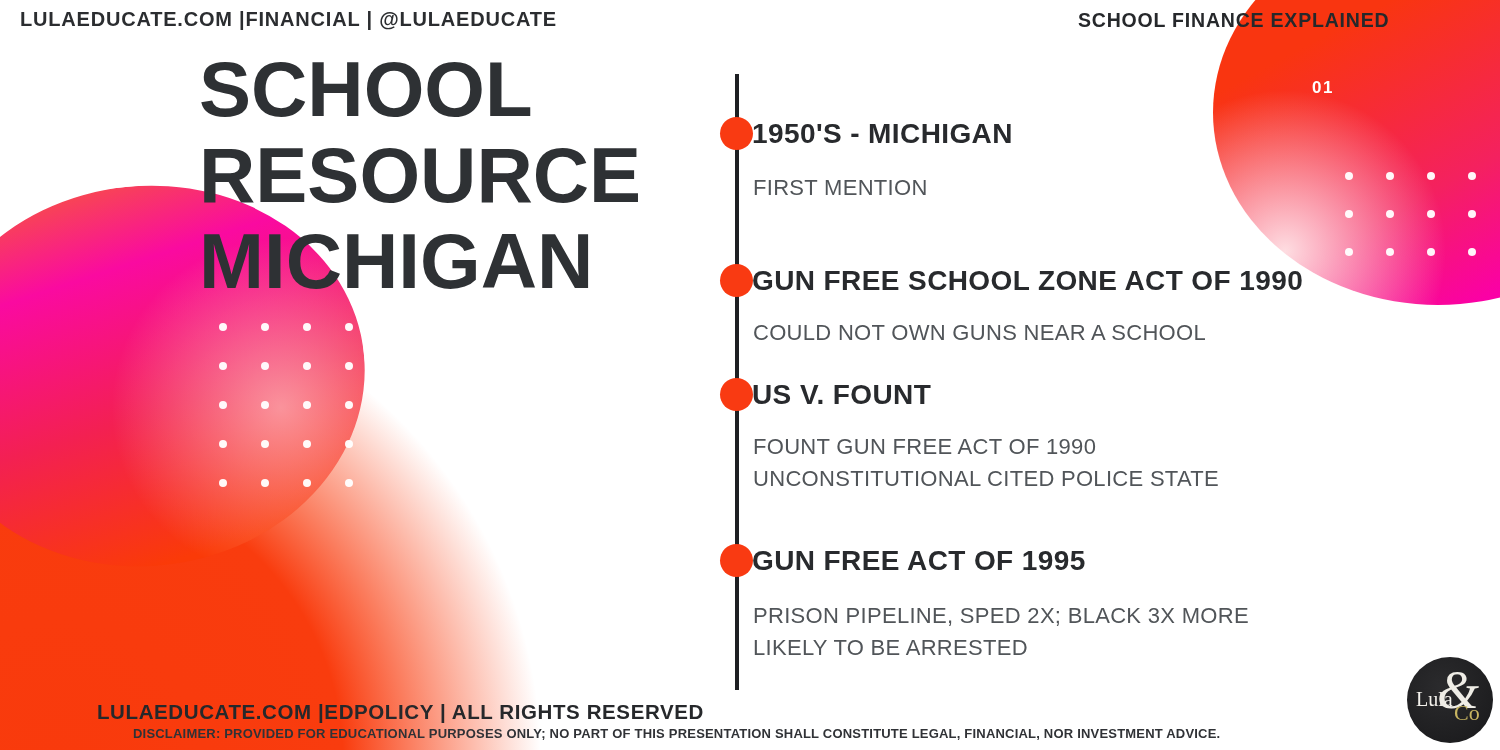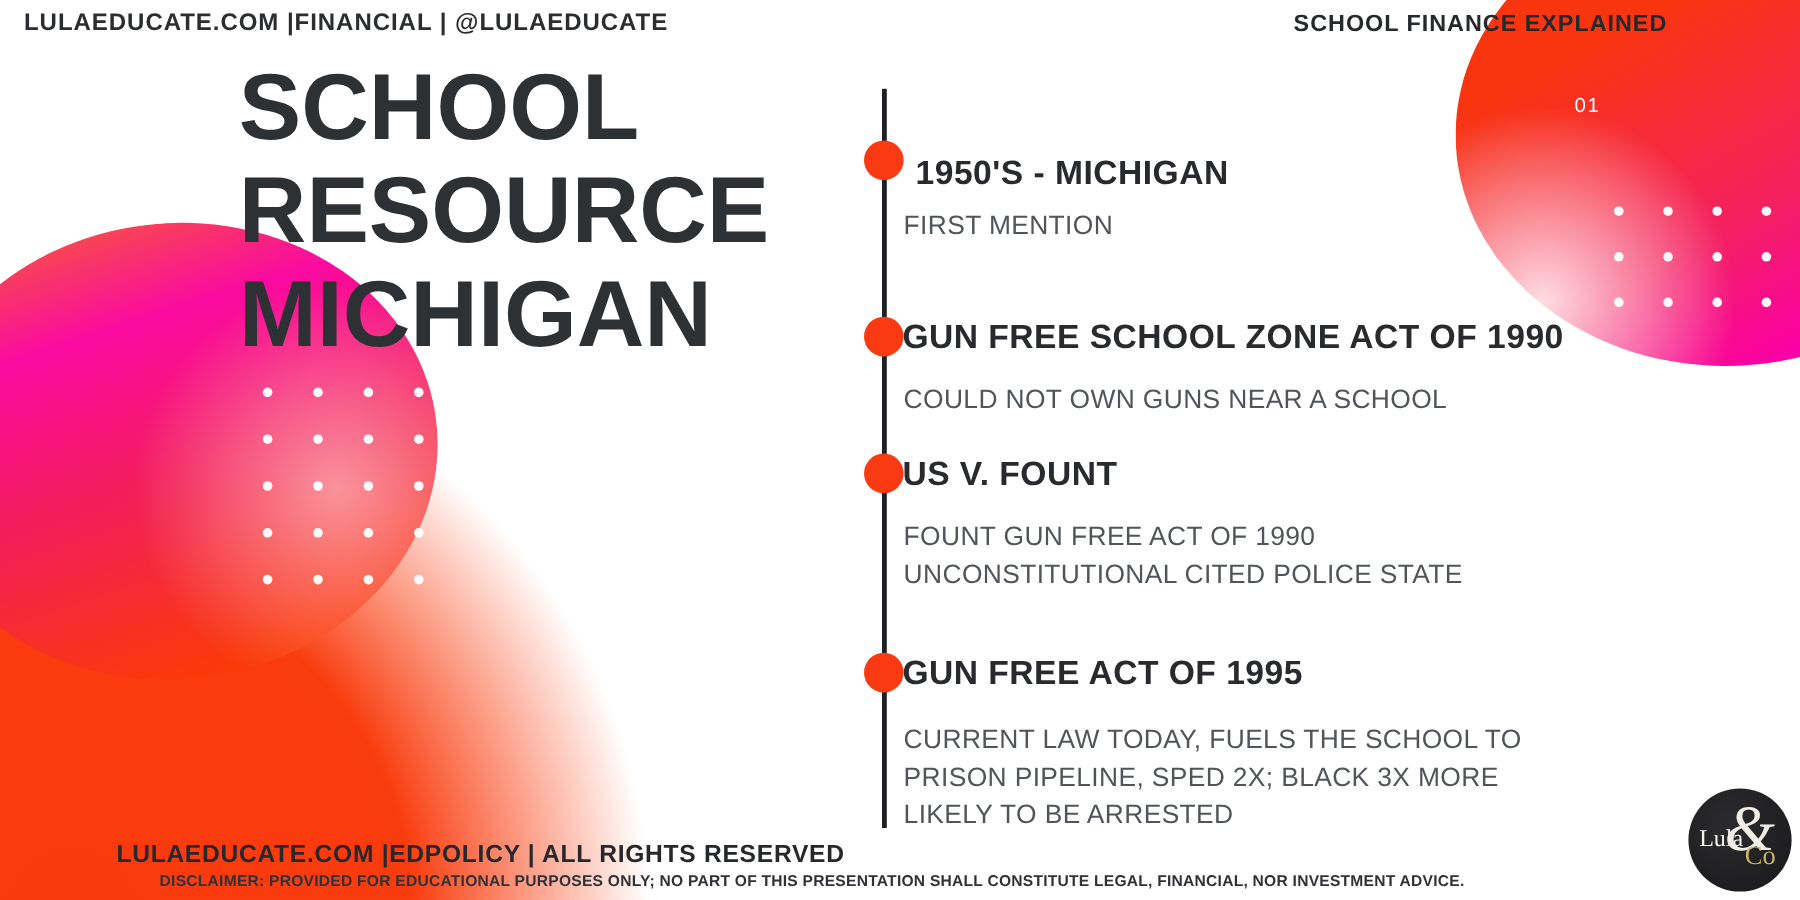--- a/index.html
+++ b/index.html
@@ -34,36 +34,36 @@
   .header-left{
     position:absolute;left:20px;top:8px;z-index:3;
     font-size:20px;font-weight:700;letter-spacing:0.8px;color:#2b2d30;
   }
   .header-right{
     position:absolute;left:1078px;top:9px;z-index:3;
     font-size:19.5px;font-weight:700;letter-spacing:0.8px;color:#26282b;
   }
   .page-number{
     position:absolute;left:1312px;top:78px;z-index:3;
-    font-size:17px;font-weight:400;letter-spacing:1.5px;color:#ffffff;
+    font-size:17px;font-weight:700;letter-spacing:1.5px;color:#ffffff;
   }
   
   .slide-title{
     position:absolute;left:199px;top:46px;z-index:2;
     font-size:78px;font-weight:700;line-height:86px;letter-spacing:0px;color:#2e3134;
   }
   
   .timeline-line{position:absolute;left:735px;top:74px;width:4px;height:616px;background:#1e2023;z-index:1;}
   .tdot{position:absolute;left:720px;width:33px;height:33px;border-radius:50%;background:#f93a12;z-index:2;}
   .tdot-0{top:117px;} .tdot-1{top:264px;} .tdot-2{top:378px;} .tdot-3{top:544px;}
   .t-heading{
     position:absolute;left:752px;z-index:2;
     font-size:28px;font-weight:700;letter-spacing:0.4px;color:#282a2d;line-height:33px;white-space:nowrap;
   }
-  .t-head-0{top:127px;margin-left:11px;} .t-head-1{top:264px;} .t-head-2{top:378px;} .t-head-3{top:544px;}
+  .t-head-0{top:117px;} .t-head-1{top:264px;} .t-head-2{top:378px;} .t-head-3{top:544px;}
   .t-desc{
     position:absolute;left:753px;z-index:2;
     font-size:22px;font-weight:400;letter-spacing:0.3px;color:#515559;line-height:31.5px;white-space:nowrap;
   }
   .t-desc-0{top:172px;} .t-desc-1{top:317px;} .t-desc-2{top:431px;} .t-desc-3{top:600px;}
   
   .footer-line{
     position:absolute;left:97px;top:700px;z-index:3;
     font-size:20.5px;font-weight:700;letter-spacing:0.6px;color:#26282b;white-space:nowrap;text-align:right;
   }
@@ -154,21 +154,20 @@
   <div class="tdot tdot-2"></div>
   <div class="t-heading t-head-2">US V. FOUNT</div>
   <div class="t-desc t-desc-2">
     <div>FOUNT GUN FREE ACT OF 1990</div>
     <div>UNCONSTITUTIONAL CITED POLICE STATE</div>
   </div>
 
   <div class="tdot tdot-3"></div>
   <div class="t-heading t-head-3">GUN FREE ACT OF 1995</div>
   <div class="t-desc t-desc-3">
-    <div>CURRENT LAW TODAY, FUELS THE SCHOOL TO</div>
     <div>PRISON PIPELINE, SPED 2X; BLACK 3X MORE</div>
     <div>LIKELY TO BE ARRESTED</div>
   </div>
 
   <div class="footer-line">LULAEDUCATE.COM |EDPOLICY | ALL RIGHTS RESERVED</div>
   <div class="disclaimer">DISCLAIMER: PROVIDED FOR EDUCATIONAL PURPOSES ONLY; NO PART OF THIS PRESENTATION SHALL CONSTITUTE LEGAL, FINANCIAL, NOR INVESTMENT ADVICE.</div>
 
   <div class="logo">
     <span class="logo-lula">Lula</span>
     <span class="logo-amp">&amp;</span>

